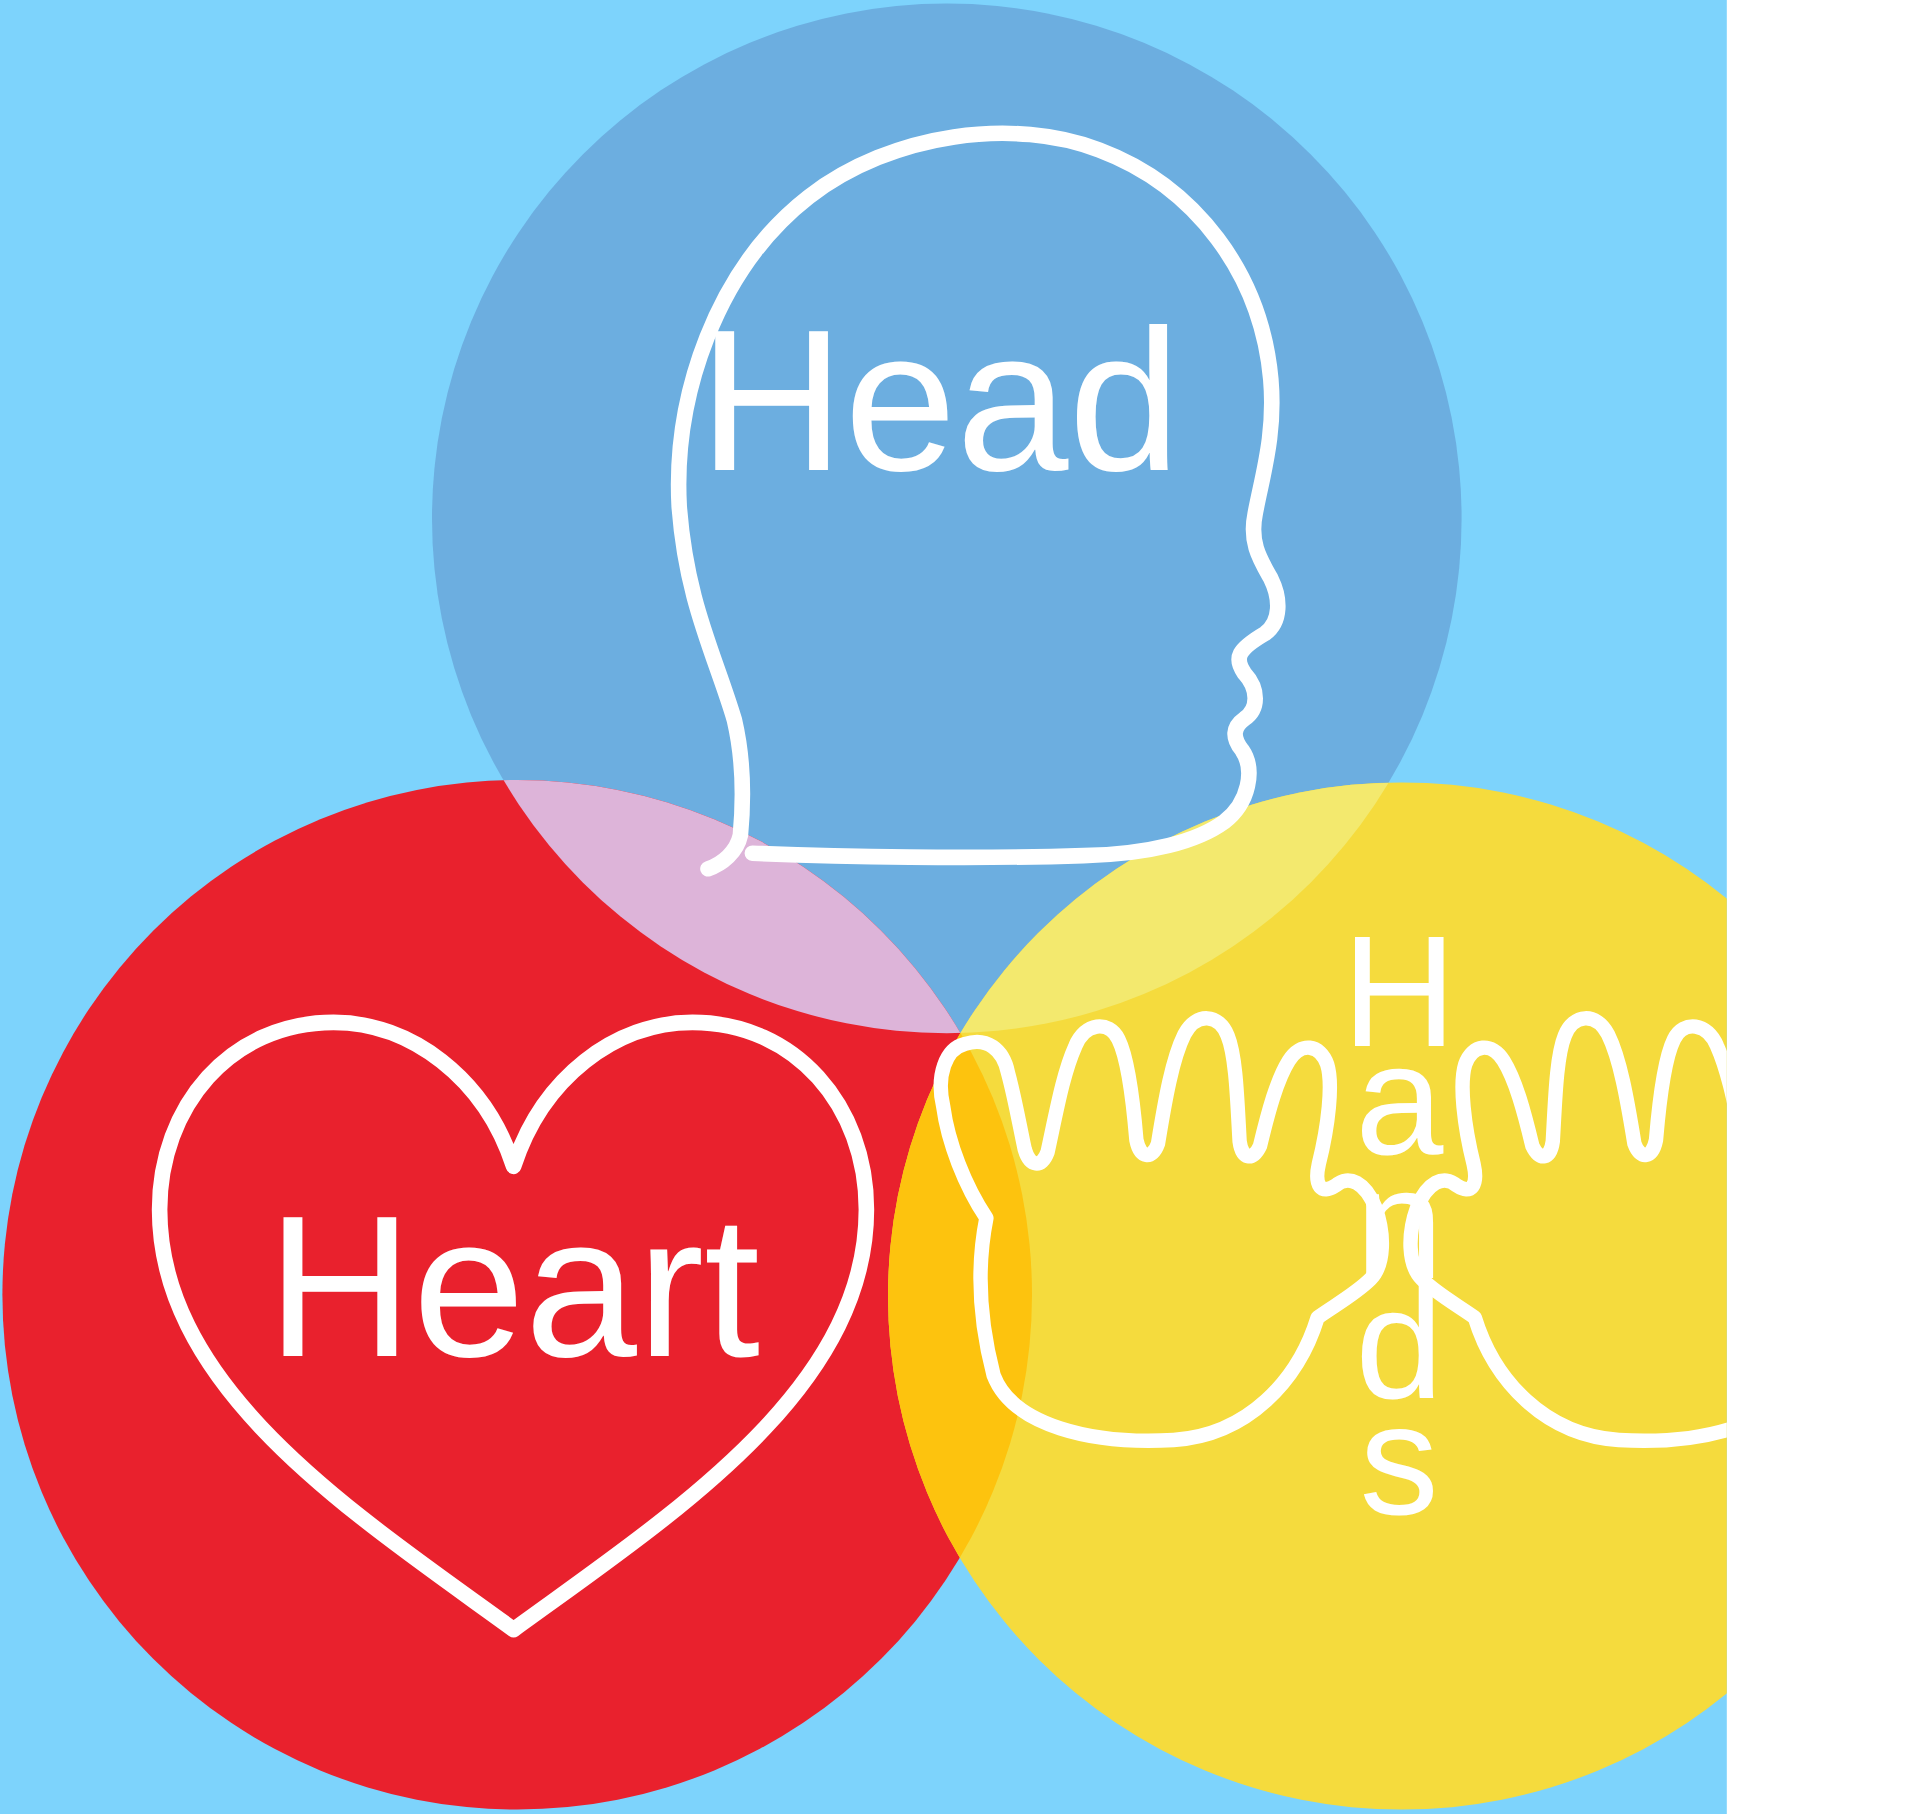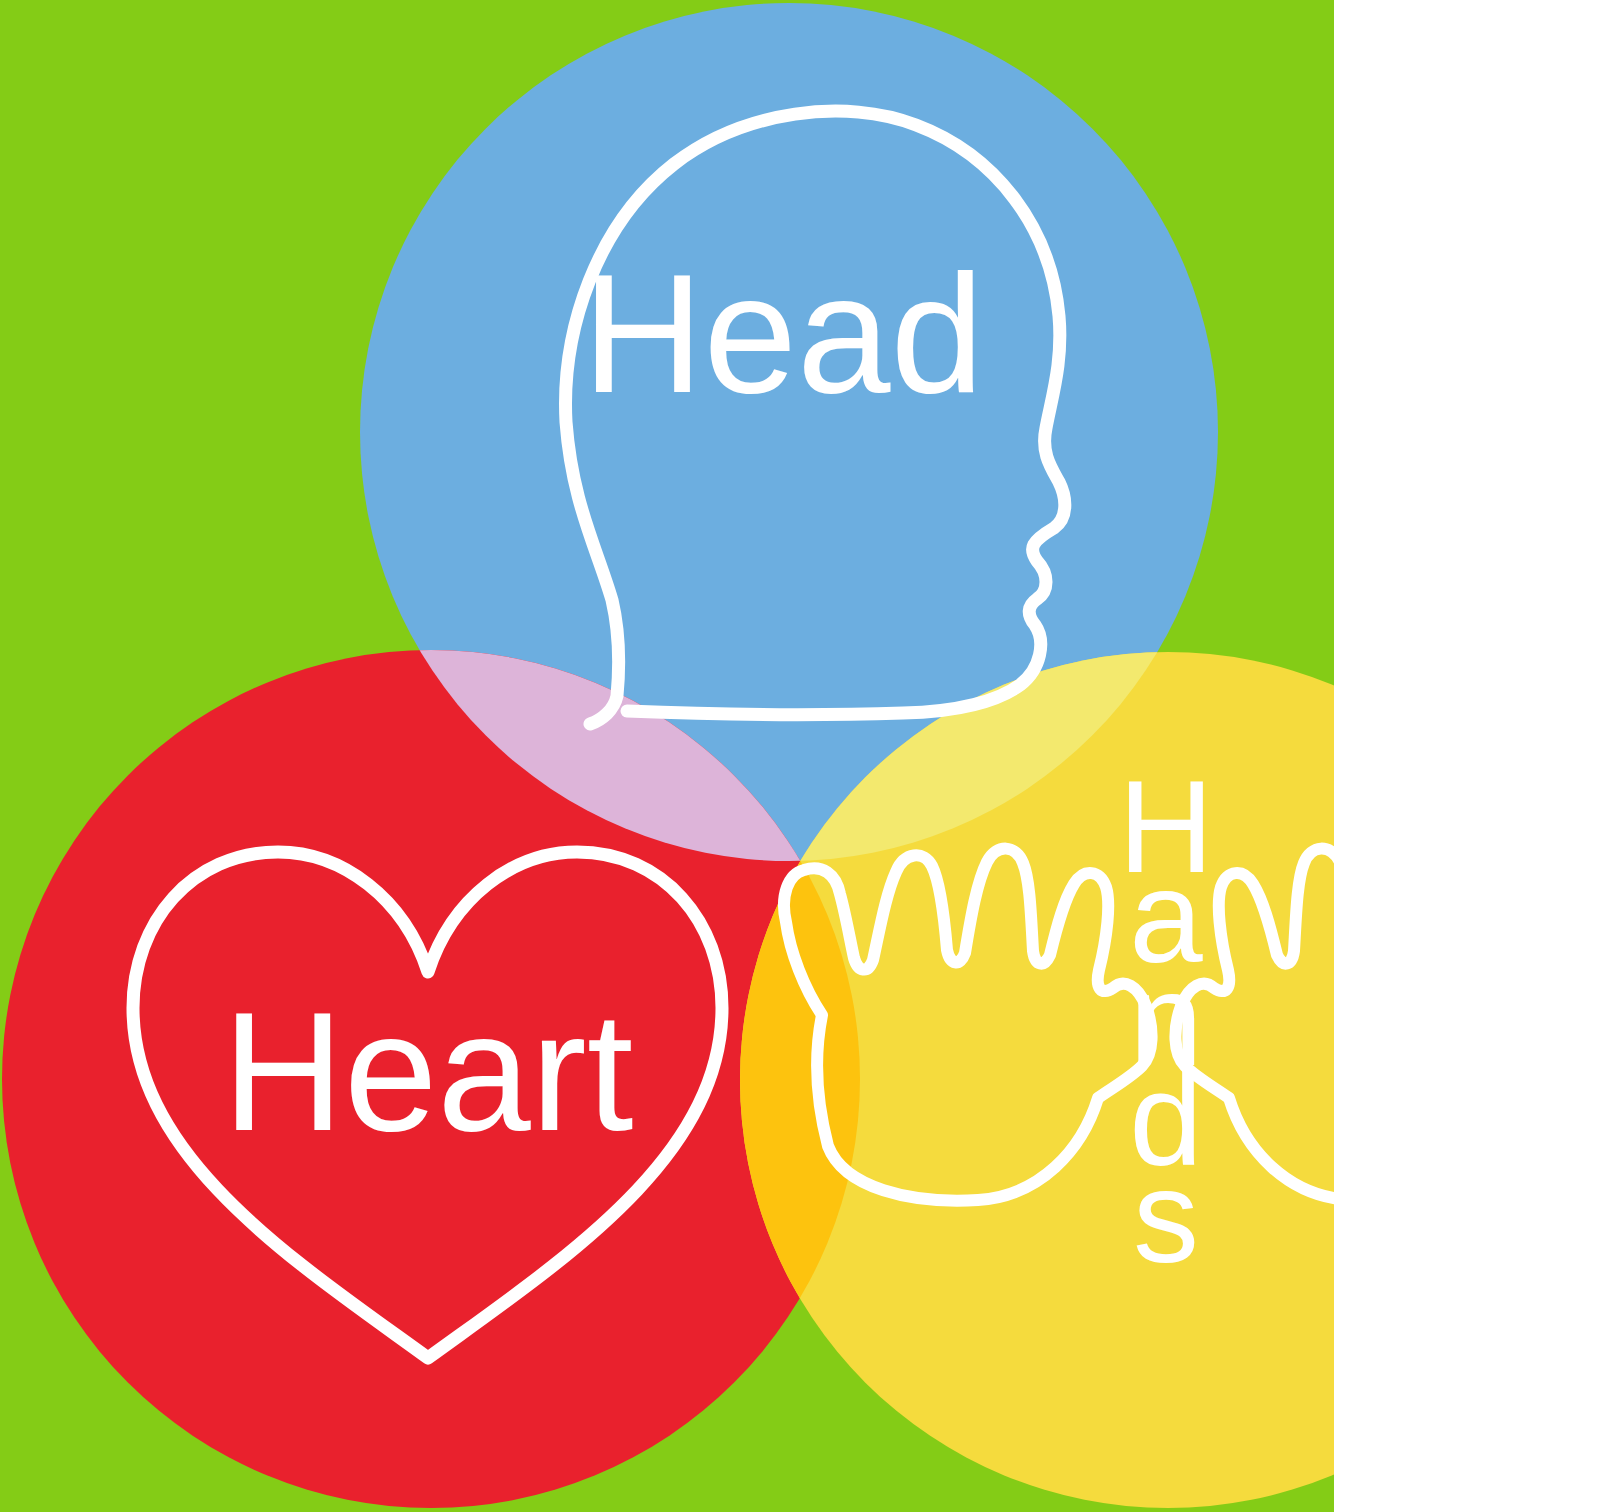--- a/index.html
+++ b/index.html
@@ -1,16 +1,16 @@
 <!DOCTYPE html>
 <html><head>
 <meta charset="utf-8">
 <style>
   html,body{margin:0;padding:0;background:#ffffff;}
-  .stage{position:relative;width:1334px;height:1512px;background:#84cc16;overflow:hidden;}
+  .stage{position:relative;width:1439px;height:1512px;background:#7dd3fc;overflow:hidden;}
   svg{display:block;}
   text{font-family:"Liberation Sans","DejaVu Sans",sans-serif;}
   .big-label{font-size:168px;}
   .letter-label{font-size:132px;}
 </style>
 </head>
 <body>
 
 <div class="stage">
 <svg width="1597" height="1512" viewBox="0 0 1597 1512" xmlns="http://www.w3.org/2000/svg">

